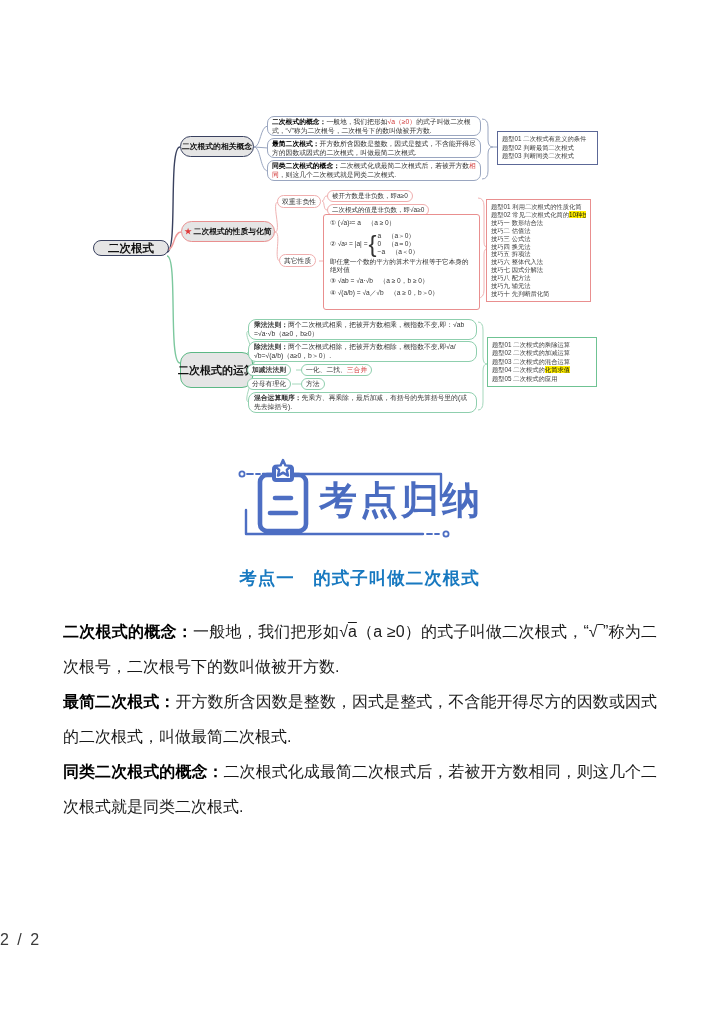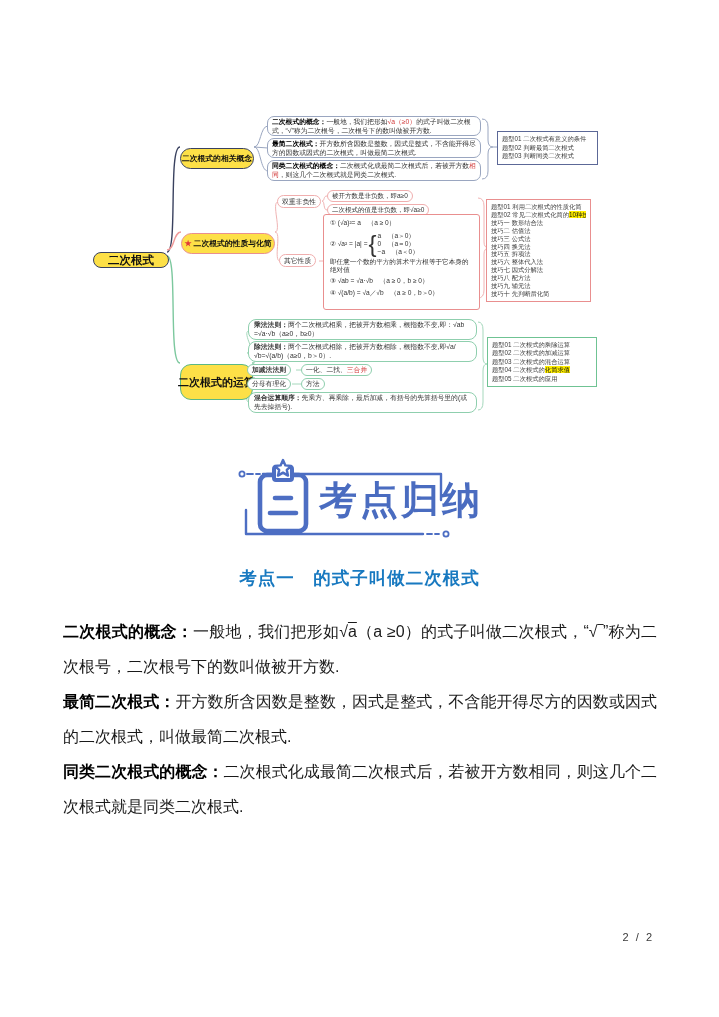--- a/index.html
+++ b/index.html
@@ -1,20 +1,20 @@
 <!DOCTYPE html>
 <html><head>
 <meta charset="utf-8">
 <style>
   html,body{margin:0;padding:0;}
   body{width:719px;height:1017px;background:#ffffff;font-family:"Liberation Sans",sans-serif;color:#222;position:relative;overflow:hidden;}
   
   #mindmap{position:absolute;left:0;top:0;width:719px;height:440px;}
   #mm-lines{position:absolute;left:0;top:0;}
-  .node{position:absolute;background:#fde047;display:flex;align-items:center;justify-content:center;font-weight:bold;white-space:nowrap;box-sizing:border-box;margin-top:12px;}
+  .node{position:absolute;background:#e5e5e5;display:flex;align-items:center;justify-content:center;font-weight:bold;white-space:nowrap;box-sizing:border-box;}
   .root{left:93px;top:240px;width:76px;height:16px;border:1.6px solid #39415f;border-radius:15px;font-size:11.5px;color:#111;}
   .b1{left:180px;top:136px;width:74px;height:21px;border:1.2px solid #39415f;border-radius:11px;font-size:7.8px;color:#111;}
   .b2{left:181px;top:221px;width:94px;height:21px;border:1.2px solid #e98f8f;border-radius:11px;font-size:7.8px;color:#111;}
   .b2 .star{color:#e03a3a;margin-right:2px;font-size:8px;}
   .b3{left:180px;top:352px;width:73px;height:36px;border:1.2px solid #5cb885;border-radius:11px;font-size:11px;color:#111;}
   .cbox{position:absolute;background:#fff;border:1px solid #9aa6c0;border-radius:7px;box-sizing:border-box;
         font-size:6.8px;line-height:8.8px;color:#333;padding:1px 4px;overflow:hidden;}
   .cbox b{color:#000;}
   .redtxt{color:#d23c3c;}
   .pill{position:absolute;background:#fff;box-sizing:border-box;border-radius:8px;font-size:6.8px;color:#333;
@@ -39,21 +39,21 @@
   .f3{margin-bottom:4px;}
   
   #badge{position:absolute;left:233px;top:458px;width:236px;height:92px;}
   #badge-title{position:absolute;left:86px;top:17px;font-size:38px;font-weight:bold;color:#4a6cc0;letter-spacing:3px;white-space:nowrap;}
   
   #section-title{position:absolute;left:0;top:566px;width:719px;text-align:center;font-size:17.5px;font-weight:bold;color:#1879c0;letter-spacing:1px;}
   #content{position:absolute;left:63px;top:614px;width:594px;font-size:16px;line-height:35px;color:#1a1a1a;text-align:justify;}
   #content p{margin:0;}
   #content b{color:#000;}
   .ol{text-decoration:overline;}
-  #footer{position:absolute;left:0;top:931px;width:654px;text-align:right;font-size:11px;color:#3a3a3a;letter-spacing:2px;}
+  #footer{position:absolute;left:0;top:931px;width:654px;text-align:left;font-size:16px;color:#3a3a3a;letter-spacing:2px;}
 </style>
 </head>
 <body>
 
 <div id="mindmap">
 
   <svg id="mm-lines" width="719" height="440">
 
     <path d="M167,252 C178,252 168,147 180,147" fill="none" stroke="#39415f" stroke-width="1.4"></path>
     <path d="M167,250 C175,250 173,232 181,232" fill="none" stroke="#ef9a9a" stroke-width="1.4"></path>

